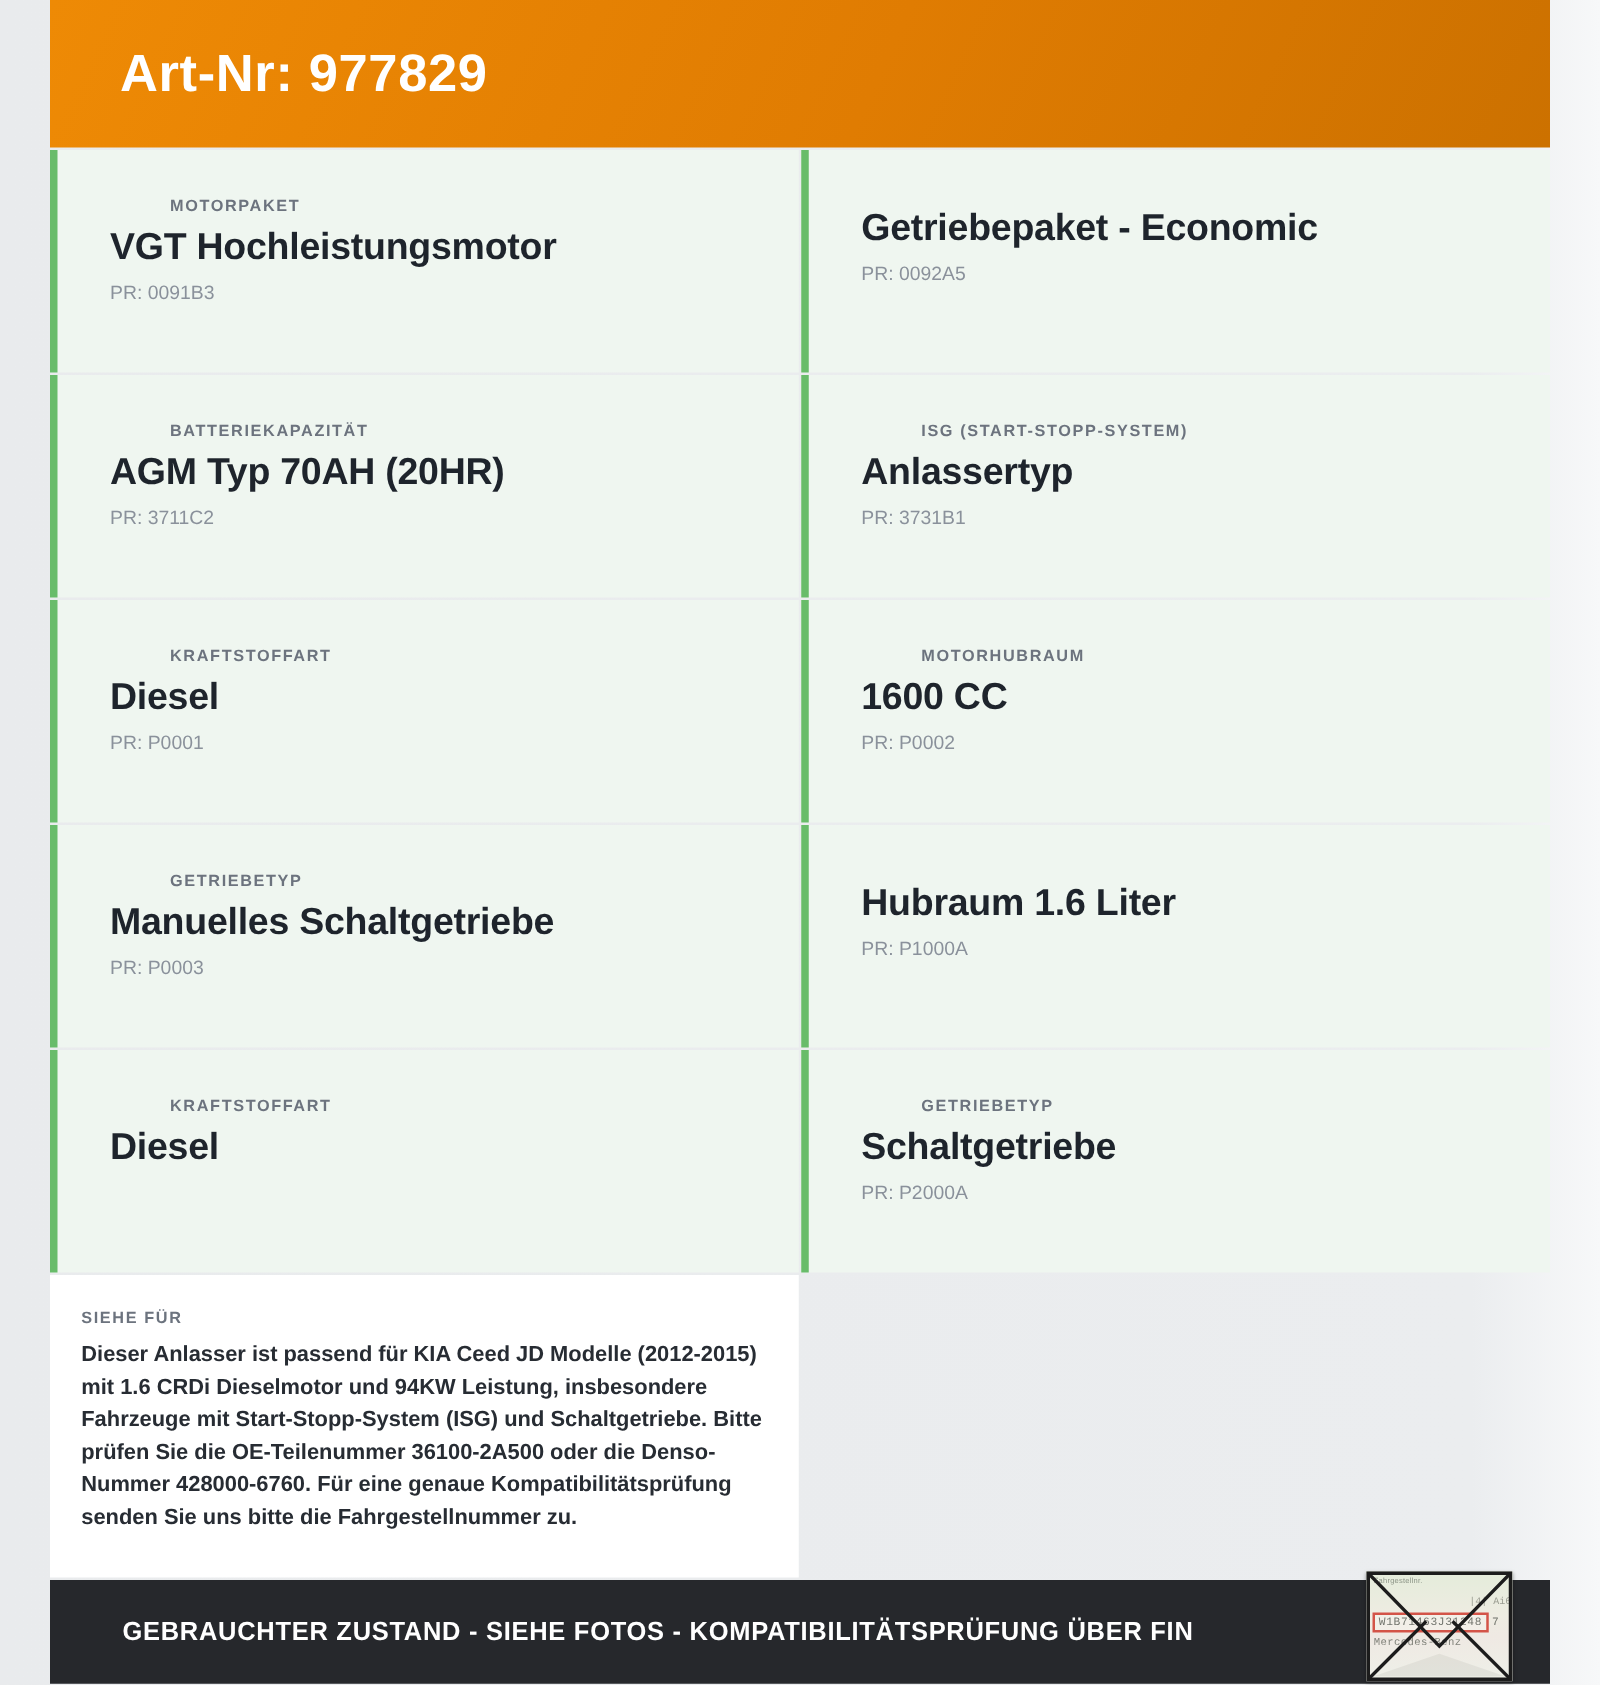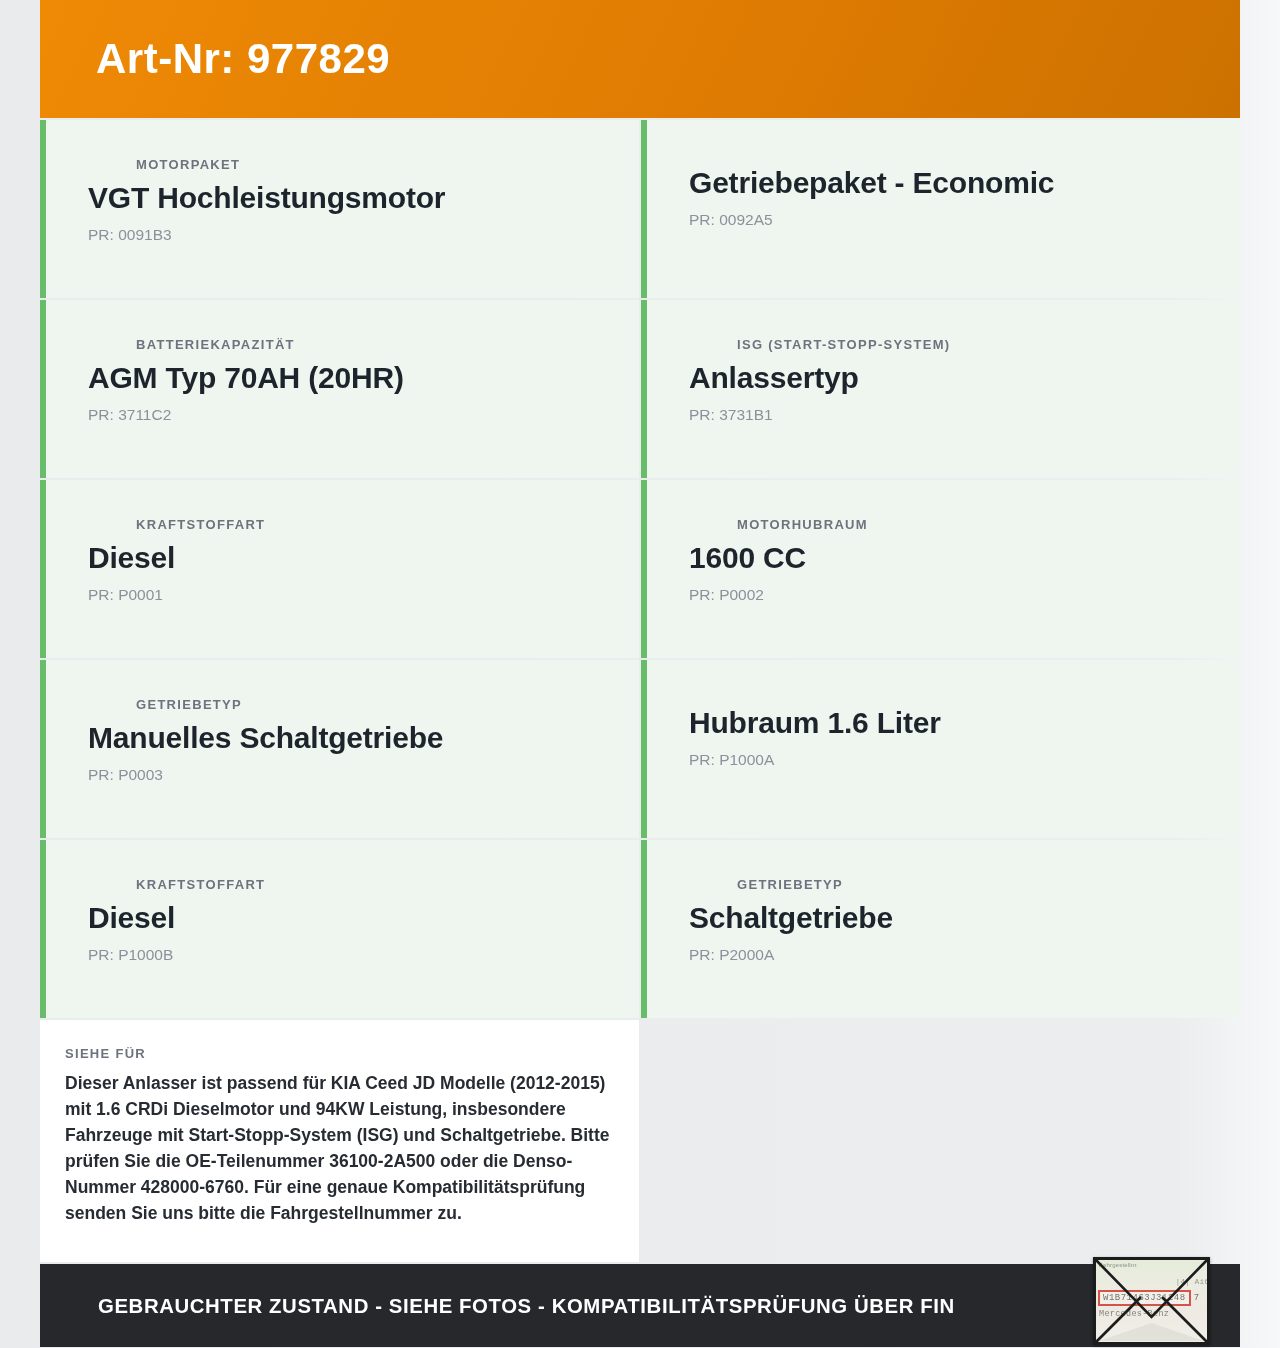--- a/index.html
+++ b/index.html
@@ -173,21 +173,20 @@
     </article>
 
     <article class="card">
       <h2 class="card-title">Hubraum 1.6 Liter</h2>
       <div class="card-pr">PR: P1000A</div>
     </article>
 
     <article class="card">
       <div class="card-label">KRAFTSTOFFART</div>
       <h2 class="card-title">Diesel</h2>
-      <div class="card-pr">PR: P1000B</div>
     </article>
 
     <article class="card">
       <div class="card-label">GETRIEBETYP</div>
       <h2 class="card-title">Schaltgetriebe</h2>
       <div class="card-pr">PR: P2000A</div>
     </article>
 
     <section class="fitment">
       <div class="fitment-label">SIEHE FÜR</div>

